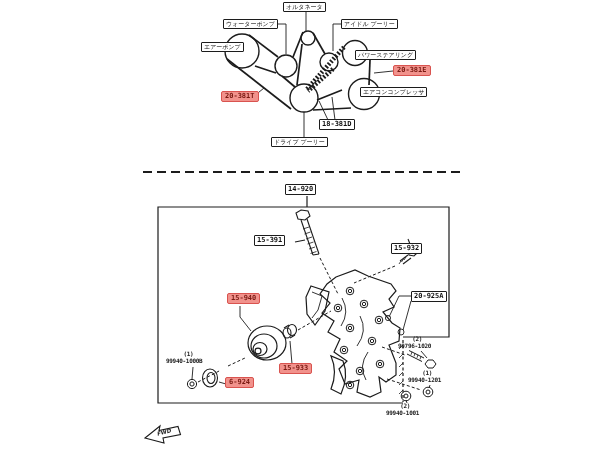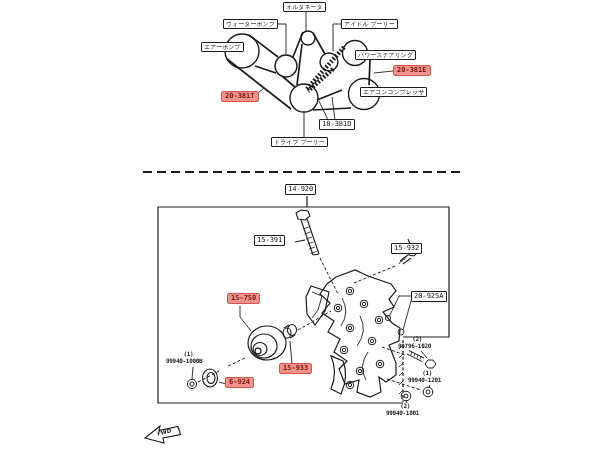--- a/index.html
+++ b/index.html
@@ -4,21 +4,21 @@
 <style>
   html,body{margin:0;padding:0;background:#fff;}
   .canvas{position:relative;width:600px;height:450px;background:#ffffff;overflow:hidden;
           font-family:"DejaVu Sans",sans-serif;}
   svg{position:absolute;left:0;}
   
   .plabel{position:absolute;background:#ffffff;border:1px solid #1c1c1c;border-radius:1px;
           font-size:6px;line-height:8px;padding:0 2px;color:#111;white-space:nowrap;z-index:3;}
   
   .nlabel{position:absolute;background:#ffffff;border:1px solid #1c1c1c;border-radius:1px;
-          font-family:"DejaVu Sans Mono",monospace;font-weight:normal;font-size:7px;line-height:9px;
+          font-family:"DejaVu Sans Mono",monospace;font-weight:bold;font-size:7px;line-height:9px;
           padding:0 2px;color:#111;white-space:nowrap;z-index:3;}
   
   .hlabel{position:absolute;background:#f1928c;border:1px solid #d9534f;border-radius:2px;
           font-family:"DejaVu Sans Mono",monospace;font-weight:bold;font-size:7px;line-height:9px;
           padding:0 3px;color:#7a1a12;white-space:nowrap;z-index:4;}
   
   .ftext{position:absolute;display:flex;flex-direction:column;align-items:flex-end;
          font-family:"DejaVu Sans Mono",monospace;font-weight:bold;font-size:6px;line-height:7px;
          color:#1c1c1c;white-space:nowrap;z-index:3;letter-spacing:-0.3px;}
   .ftext .qty{margin-right:9px;}
@@ -232,21 +232,21 @@
   <div class="plabel" style="left:360px;top:87px">エアコンコンプレッサ</div>
   <div class="plabel" style="left:271px;top:137px">ドライブ プーリー</div>
   <div class="hlabel" style="left:221px;top:91px">20-381T</div>
   <div class="hlabel" style="left:393px;top:65px">20-381E</div>
   <div class="nlabel" style="left:319px;top:119px">18-381D</div>
 
   <div class="nlabel" style="left:285px;top:184px">14-920</div>
   <div class="nlabel" style="left:254px;top:235px">15-391</div>
   <div class="nlabel" style="left:391px;top:243px">15-932</div>
   <div class="nlabel" style="left:411px;top:291px">20-925A</div>
-  <div class="hlabel" style="left:227px;top:293px">15-750</div>
+  <div class="hlabel" style="left:227px;top:293px">15-940</div>
   <div class="hlabel" style="left:279px;top:363px">15-933</div>
   <div class="hlabel" style="left:225px;top:377px">6-924</div>
 
   <div class="ftext" style="left:166px;top:350px">
     <span class="qty">(1)</span>
     <span class="fpart">99940-1000B</span>
   </div>
   <div class="ftext" style="left:398px;top:335px">
     <span class="qty">(2)</span>
     <span class="fpart">99796-1020</span>

